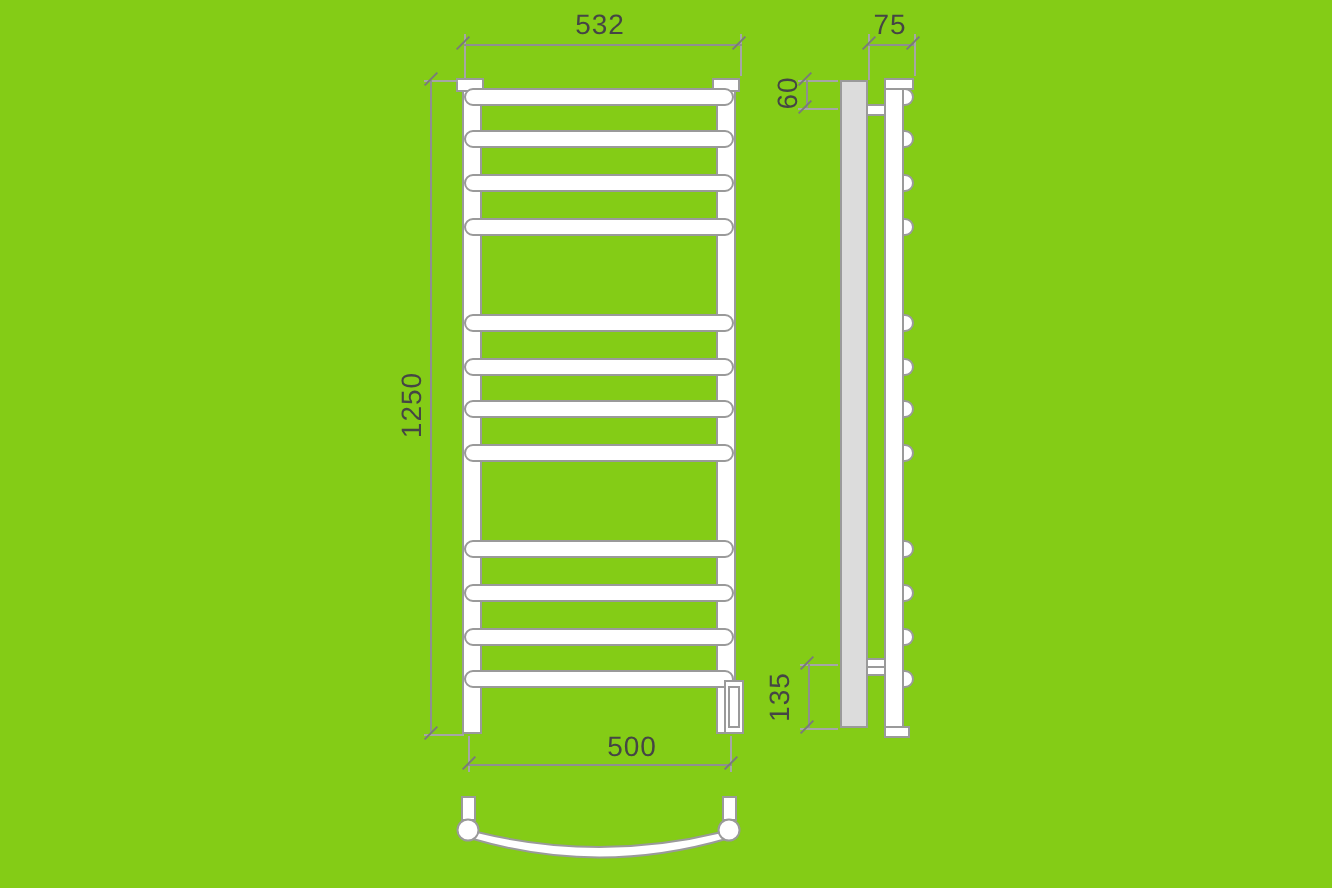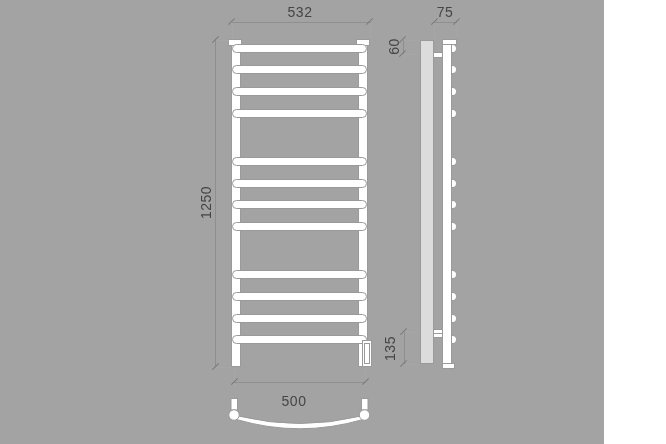--- a/index.html
+++ b/index.html
@@ -1,17 +1,17 @@
 <!DOCTYPE html>
 <html><head>
 <meta charset="utf-8">
 <style>
   html,body{margin:0;padding:0;background:#fff;}
   .canvas{
-    position:relative;width:604px;height:444px;background:#a3a3a3;
+    position:relative;width:666px;height:444px;background:#84cc16;
     font-family:"Liberation Sans",sans-serif;overflow:hidden;
   }
   .grp{position:absolute;inset:0;}
   
   .outline{position:absolute;border:1px solid #9a9a9a;background:#fff;box-sizing:border-box;}
   .fill{position:absolute;border:1px solid #9a9a9a;background:#dcdcdc;box-sizing:border-box;}
   .bar{position:absolute;left:232px;width:135px;height:9px;border:1px solid #9a9a9a;
        border-radius:4.5px;background:#fff;box-sizing:border-box;}
   .bump{position:absolute;left:452px;width:5px;height:9px;border:1px solid #9a9a9a;border-left:none;
         border-radius:0 5px 5px 0;background:#fff;box-sizing:border-box;}
@@ -70,21 +70,21 @@
     <div class="tick" style="left:211px;top:366px;"></div>
     <div class="dim vdim" style="left:180px;top:194.5px;width:52px;">1250</div>
   </div>
 
   <div class="grp">
     <div class="ext" style="left:234px;top:367.5px;width:1px;height:18px;"></div>
     <div class="ext" style="left:365px;top:367.5px;width:1px;height:18px;"></div>
     <div class="ln" style="left:234px;top:381.5px;width:132px;height:1px;"></div>
     <div class="tick" style="left:229.5px;top:381px;"></div>
     <div class="tick" style="left:361px;top:381px;"></div>
-    <div class="dim" style="left:264px;top:366px;width:60px;margin-top:28px;">500</div>
+    <div class="dim" style="left:286px;top:366px;width:60px;">500</div>
   </div>
 
   <div class="grp">
 
     <div class="fill" style="left:420px;top:40px;width:13.5px;height:324px;"></div>
 
     <div class="outline" style="left:432.5px;top:51.5px;width:10px;height:6px;"></div>
     <div class="outline" style="left:432.5px;top:329px;width:10px;height:9px;">
       <div class="innerline"></div>
     </div>

